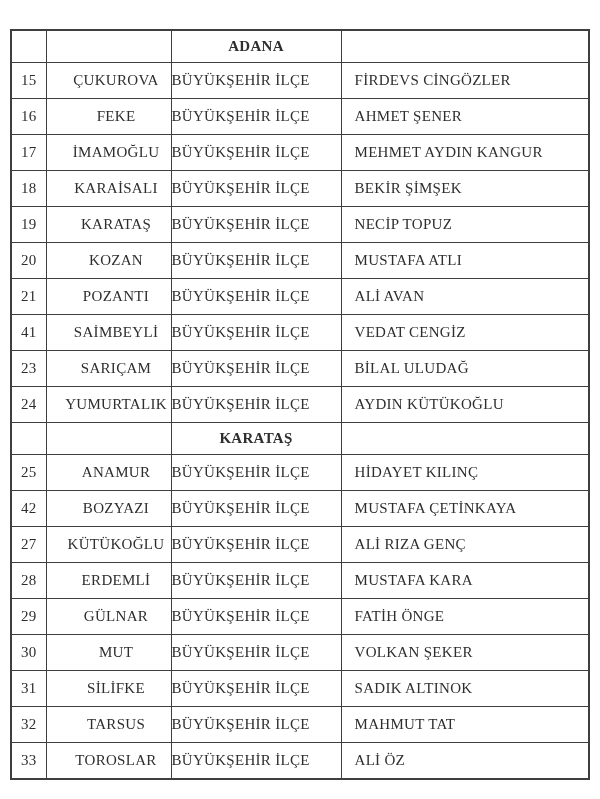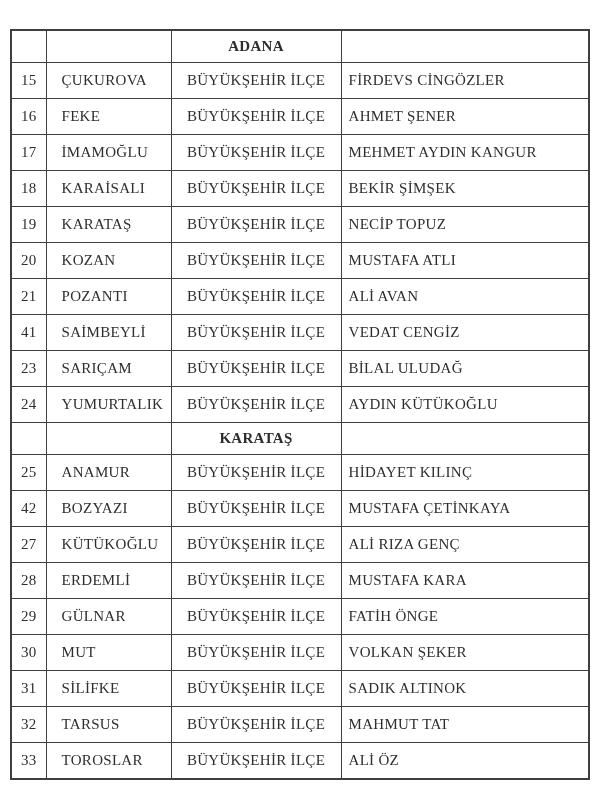--- a/index.html
+++ b/index.html
@@ -35,26 +35,27 @@
   }
   tr.section-row td {
     height: 31px;
   }
   td.cell-no {
     text-align: center;
     margin-left: 8px;
   }
   td.cell-district {
     padding-left: 15px;
+    text-align: center;
   }
   td.cell-type {
-    text-align: center;
+    text-align: left;
   }
   td.cell-name {
-    padding-left: 7px;
+    padding-left: 13px;
   }
   td.section-label {
     text-align: center;
     font-weight: bold;
   }
 </style>
 </head>
 <body>
 
 <table class="doc-table">

